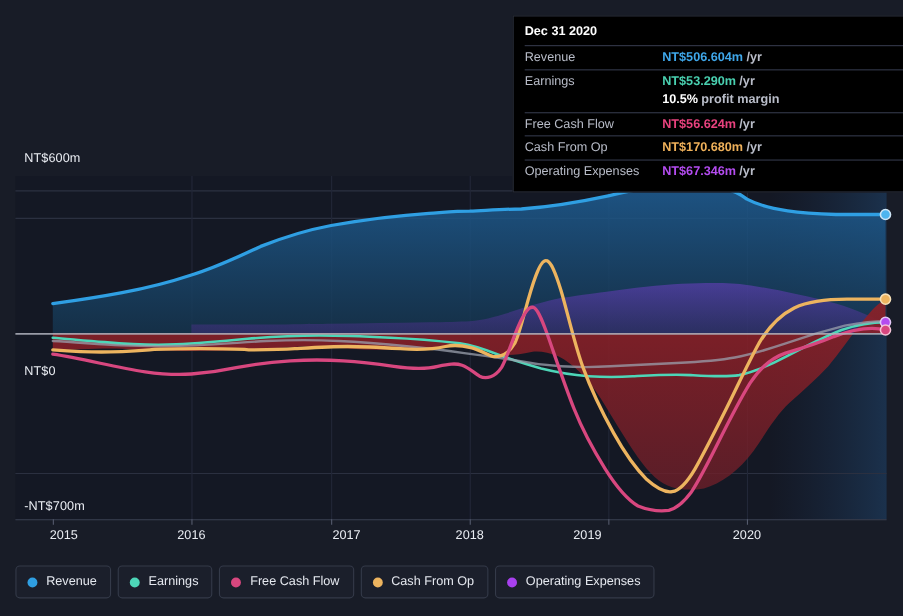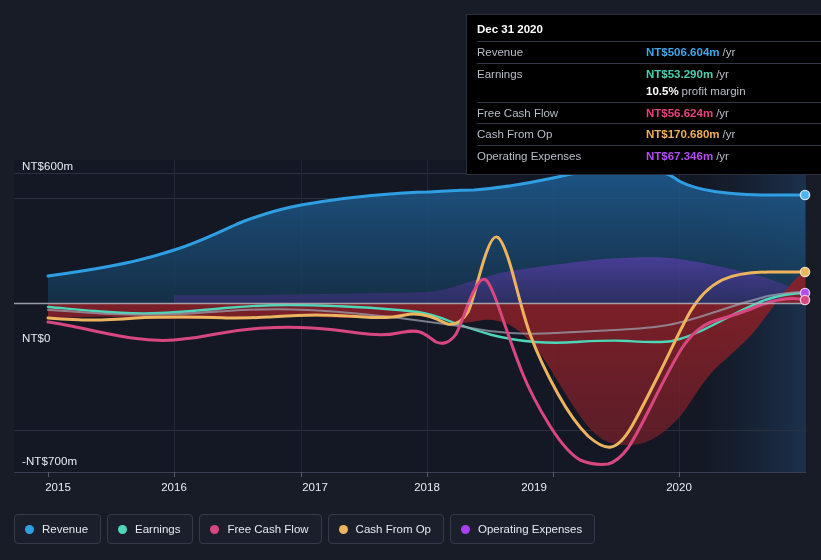--- a/index.html
+++ b/index.html
@@ -33,21 +33,21 @@
   }
 
   
   .axis-label {
     position: absolute;
     font-size: 11.5px;
     color: #e9ecf2;
     white-space: nowrap;
     letter-spacing: 0.1px;
   }
-  .y-label-top   { left: 22px; top: 160px; }
+  .y-label-top   { left: 22px; top: 138px; }
   .y-label-zero  { left: 22px; top: 292px; margin-top: 40px; }
   .y-label-bot   { left: 22px; top: 455px; }
 
   .x-label {
     position: absolute;
     top: 481px;
     font-size: 11.5px;
     color: #e9ecf2;
     transform: translateX(-50%);
     white-space: nowrap;
@@ -81,25 +81,24 @@
   .tt-row.no-rule { border-top: none; padding-top: 0; }
   .tt-key {
     flex: 0 0 125px;
     color: #b9bdc9;
     font-size: 11.5px;
   }
   .tt-val {
     font-weight: bold;
     font-size: 11.5px;
     white-space: nowrap;
-    margin-left: 44px;
   }
   .tt-unit {
     color: #b9bdc9;
-    font-weight: normal;
+    font-weight: bold;
     font-size: 11.5px;
     margin-left: 3px;
   }
 
   
   #legend {
     position: absolute;
     left: 14px;
     top: 514px;
     display: flex;

